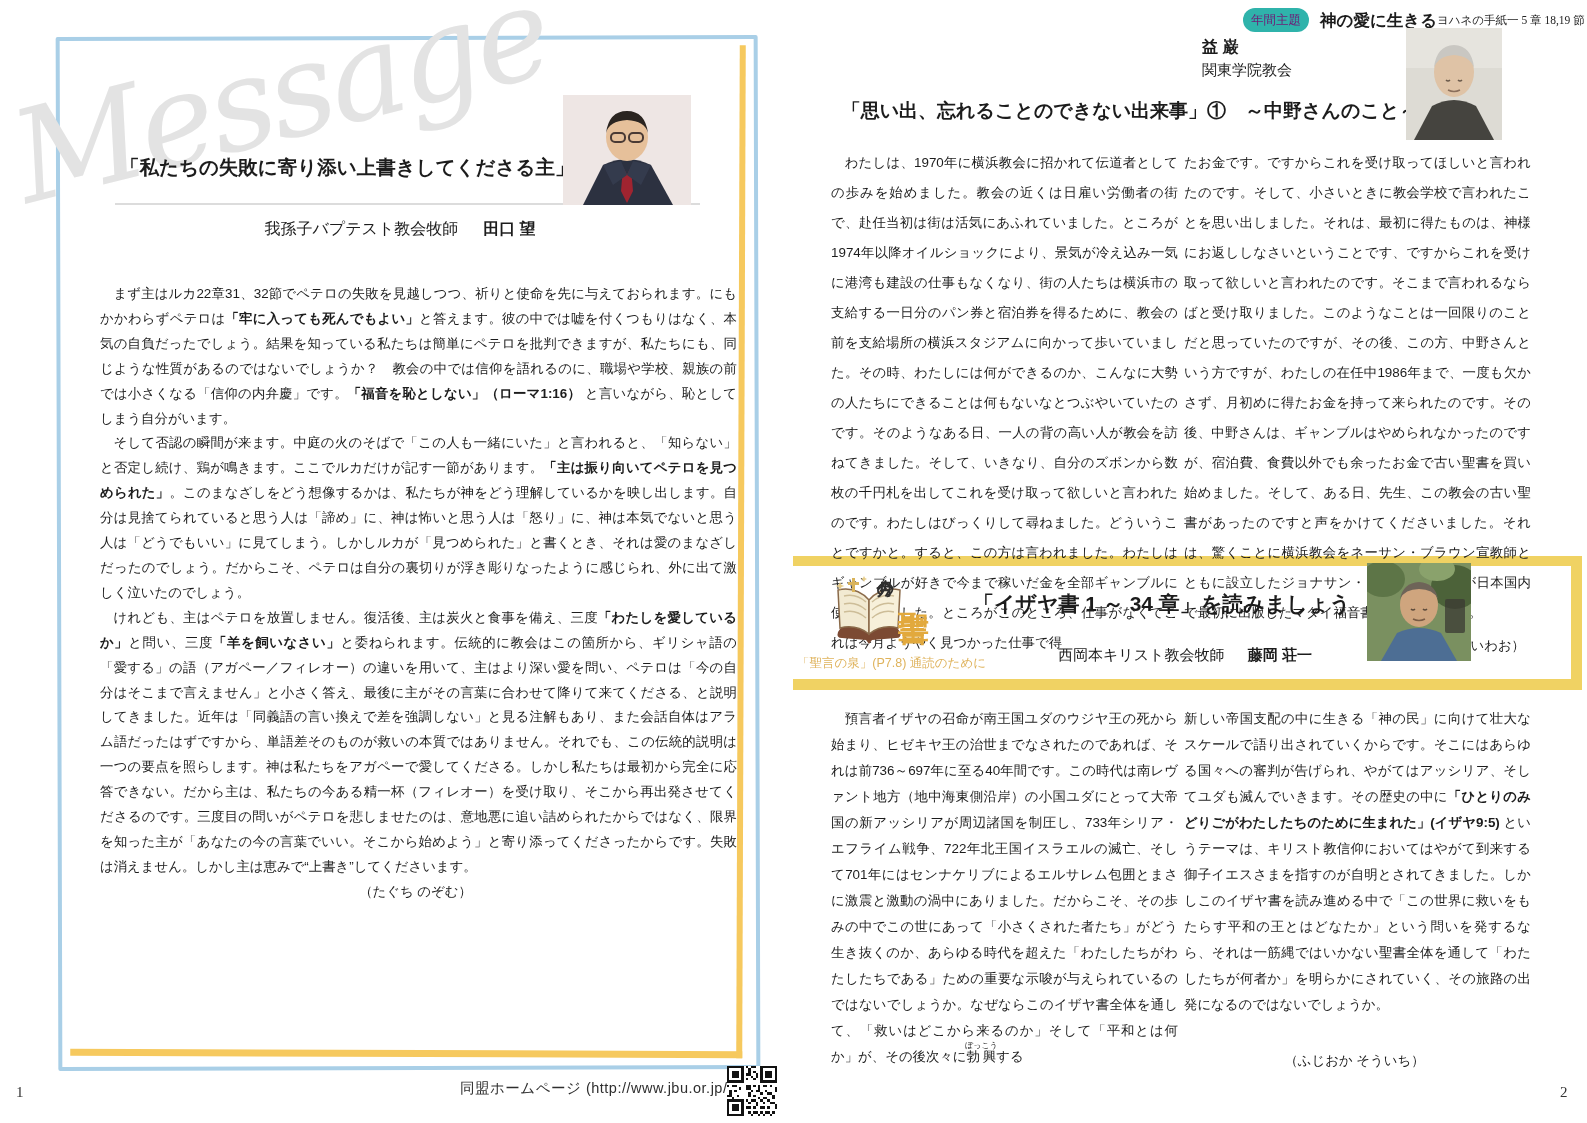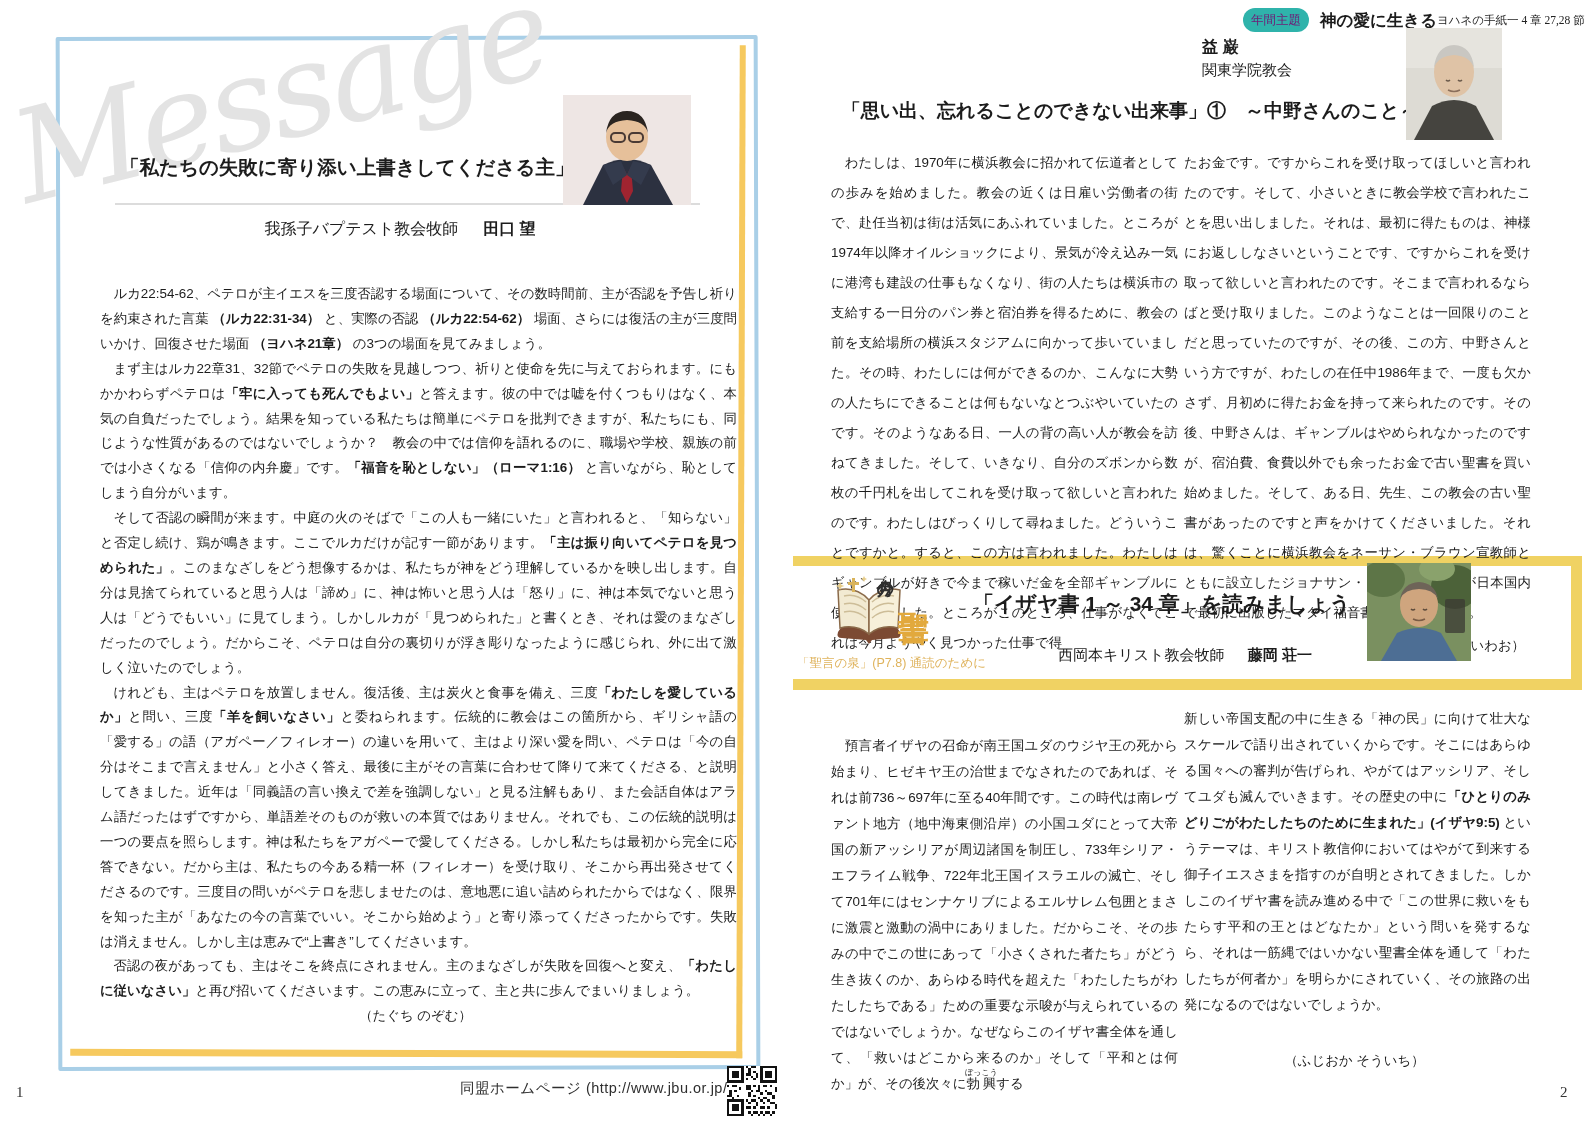--- a/index.html
+++ b/index.html
@@ -76,21 +76,21 @@
   .v-label1{left:874px;top:565px;writing-mode:vertical-rl;font-size:17px;font-weight:bold;
             letter-spacing:3px;color:#2e2e2e;z-index:2;}
   .v-label2{left:892px;top:587px;writing-mode:vertical-rl;font-size:31px;font-weight:bold;
             color:var(--gold);letter-spacing:2px;z-index:2;}
   .sub-note{left:797px;top:655px;font-size:12.5px;color:var(--gold2);z-index:2;white-space:nowrap;text-align:center;}
   .title3{left:973px;top:590px;font-size:21px;font-weight:bold;z-index:2;}
   .author3{left:1058px;top:646px;font-size:15px;z-index:2;}
   .author3 .name{font-weight:bold;}
 
   .col-b{line-height:26px;}
-  .col-b1{left:831px;top:706px;width:347px;margin-top:27px;}
+  .col-b1{left:831px;top:706px;width:347px;}
   .col-b2{left:1184px;top:706px;width:347px;}
   .sig3{margin-top:30px;}
 </style>
 </head>
 <body>
 
 <div id="canvas">
 
   <div class="abs frame-blue"></div>
   <div class="abs frame-yellow"></div>
@@ -113,25 +113,23 @@
       <path d="M43 38 Q46 16 64 16 Q82 16 85 38 Q82 26 64 25 Q46 26 43 38 Z" fill="#2a2420"></path>
       <rect x="48" y="38" width="14" height="9" rx="4" fill="none" stroke="#4a3a34" stroke-width="2"></rect>
       <rect x="66" y="38" width="14" height="9" rx="4" fill="none" stroke="#4a3a34" stroke-width="2"></rect>
       <path d="M60 72 L64 80 L68 72 L70 96 L64 108 L58 96 Z" fill="#a02430"></path>
       <path d="M40 70 L58 66 L64 80 L50 90 Z" fill="#343b4d"></path>
       <path d="M88 70 L70 66 L64 80 L78 90 Z" fill="#343b4d"></path>
     </svg>
   </div>
 
   <div class="abs body1">
-    <p><span>ルカ22:54-62、ペテロが主イエスを三度否認する場面について、その数時間前、主が否認を予告し祈りを約束された言葉 </span><span class="b">（ルカ22:31-34）</span><span> と、実際の否認 </span><span class="b">（ルカ22:54-62）</span><span> 場面、さらには復活の主が三度問いかけ、回復させた場面 </span><span class="b">（ヨハネ21章）</span><span> の3つの場面を見てみましょう。</span></p>
     <p><span>まず主はルカ22章31、32節でペテロの失敗を見越しつつ、祈りと使命を先に与えておられます。にもかかわらずペテロは</span><span class="b">「牢に入っても死んでもよい」</span><span>と答えます。彼の中では嘘を付くつもりはなく、本気の自負だったでしょう。結果を知っている私たちは簡単にペテロを批判できますが、私たちにも、同じような性質があるのではないでしょうか？　教会の中では信仰を語れるのに、職場や学校、親族の前では小さくなる「信仰の内弁慶」です。</span><span class="b">「福音を恥としない」（ローマ1:16）</span><span> と言いながら、恥としてしまう自分がいます。</span></p>
     <p><span>そして否認の瞬間が来ます。中庭の火のそばで「この人も一緒にいた」と言われると、「知らない」と否定し続け、鶏が鳴きます。ここでルカだけが記す一節があります。</span><span class="b">「主は振り向いてペテロを見つめられた」</span><span>。このまなざしをどう想像するかは、私たちが神をどう理解しているかを映し出します。自分は見捨てられていると思う人は「諦め」に、神は怖いと思う人は「怒り」に、神は本気でないと思う人は「どうでもいい」に見てしまう。しかしルカが「見つめられた」と書くとき、それは愛のまなざしだったのでしょう。だからこそ、ペテロは自分の裏切りが浮き彫りなったように感じられ、外に出て激しく泣いたのでしょう。</span></p>
     <p><span>けれども、主はペテロを放置しません。復活後、主は炭火と食事を備え、三度</span><span class="b">「わたしを愛しているか」</span><span>と問い、三度</span><span class="b">「羊を飼いなさい」</span><span>と委ねられます。伝統的に教会はこの箇所から、ギリシャ語の「愛する」の語（アガペー／フィレオー）の違いを用いて、主はより深い愛を問い、ペテロは「今の自分はそこまで言えません」と小さく答え、最後に主がその言葉に合わせて降りて来てくださる、と説明してきました。近年は「同義語の言い換えで差を強調しない」と見る注解もあり、また会話自体はアラム語だったはずですから、単語差そのものが救いの本質ではありません。それでも、この伝統的説明は一つの要点を照らします。神は私たちをアガペーで愛してくださる。しかし私たちは最初から完全に応答できない。だから主は、私たちの今ある精一杯（フィレオー）を受け取り、そこから再出発させてくださるのです。三度目の問いがペテロを悲しませたのは、意地悪に追い詰められたからではなく、限界を知った主が「あなたの今の言葉でいい。そこから始めよう」と寄り添ってくださったからです。失敗は消えません。しかし主は恵みで“上書き”してくださいます。</span></p>
-    <p><span>否認の夜があっても、主はそこを終点にされません。主のまなざしが失敗を回復へと変え、</span><span class="b">「わたしに従いなさい」</span><span>と再び招いてくださいます。この恵みに立って、主と共に歩んでまいりましょう。</span></p>
     <div class="sig">（たぐち のぞむ）</div>
   </div>
 
   <div class="abs footer-label">同盟ホームページ (http://www.jbu.or.jp/)</div>
   <div class="abs qr">
     <svg viewBox="0 0 21 21" shape-rendering="crispEdges">
       <rect width="21" height="21" fill="#fff"></rect>
       <g fill="#111">
         <rect x="0" y="0" width="7" height="7"></rect>
           <rect x="14" y="0" width="7" height="7"></rect>
@@ -197,21 +195,21 @@
         <rect x="13" y="20" width="1" height="1"></rect>
           <rect x="15" y="20" width="1" height="1"></rect>
           <rect x="18" y="20" width="1" height="1"></rect>
       </g>
     </svg>
   </div>
   <div class="abs pageno pageno-1">1</div>
 
   <div class="abs badge">年間主題</div>
   <div class="abs theme">神の愛に生きる</div>
-  <div class="abs verse">ヨハネの手紙一 4 章 27,28 節</div>
+  <div class="abs verse">ヨハネの手紙一 5 章 18,19 節</div>
 
   <div class="abs logo-author-name">益 巌</div>
   <div class="abs logo-author-church">関東学院教会</div>
 
   <div class="abs photo-frame photo2">
     <svg viewBox="0 0 96 112" preserveAspectRatio="none">
       <rect width="96" height="112" fill="#dddbd4"></rect>
       <rect width="96" height="40" fill="#e6e4de"></rect>
       <path d="M8 112 L26 78 Q48 66 70 78 L88 112 Z" fill="#45443f"></path>
       <ellipse cx="48" cy="44" rx="20" ry="25" fill="#dfc3a6"></ellipse>

